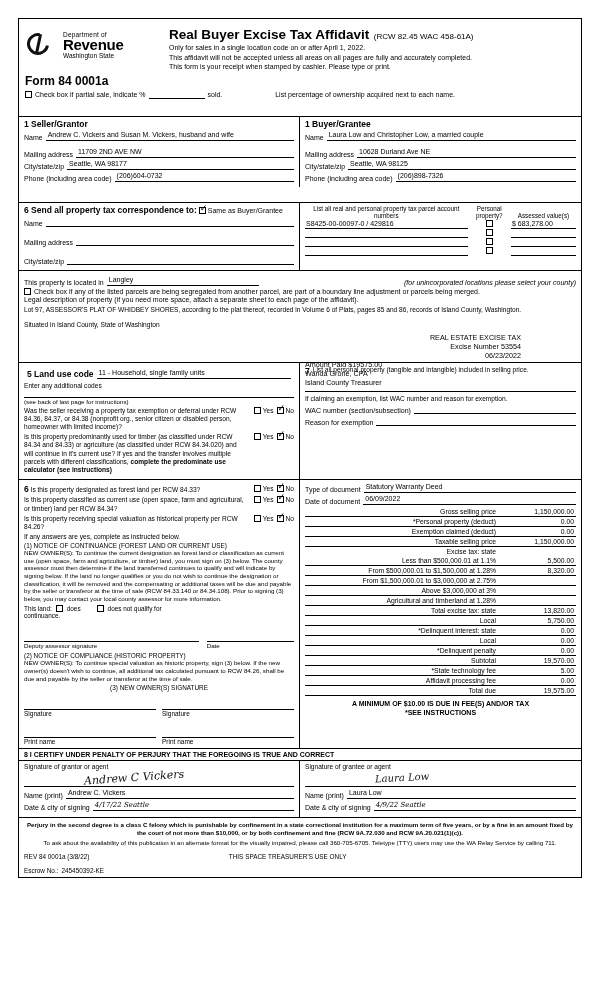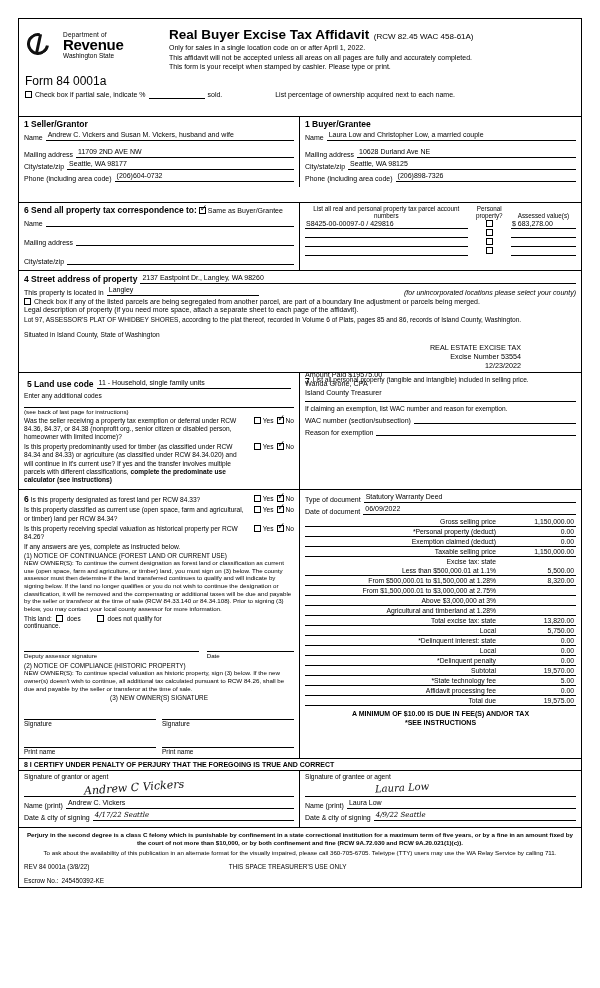--- a/index.html
+++ b/index.html
@@ -12,21 +12,21 @@
   .logo .rev{font-size:15px;font-weight:bold;letter-spacing:-.3px;line-height:14px;}
   .logo .wash{font-size:6.5px;}
   .logo-row{display:flex;align-items:center;gap:12px;}
   .logo-mark{width:26px;height:26px;flex:0 0 26px;position:relative;}
   .logo-mark .c{position:absolute;left:2px;top:1px;width:22px;height:22px;border:3px solid #111;border-radius:50%;border-right-color:transparent;transform:rotate(-35deg);box-sizing:border-box;}
   .logo-mark .t{position:absolute;left:12px;top:2px;width:3px;height:20px;background:#111;transform:rotate(12deg);}
   .title-blk{flex:1;padding-left:4px;}
   .title-blk h1{font-size:13.5px;margin:0;font-weight:bold;display:inline;}
   .title-blk .rcw{font-size:8px;font-weight:normal;}
   .title-blk p{margin:1px 0 0 0;font-size:7px;line-height:8.6px;}
-  .formno{font-size:12px;font-weight:normal;padding:0 0 2px 6px;}
+  .formno{font-size:12px;font-weight:bold;padding:0 0 2px 6px;}
   .checkline{font-size:7px;padding:1px 6px 2px 6px;display:flex;align-items:center;gap:3px;}
   .cb{display:inline-block;width:7px;height:7px;border:1px solid #000;box-sizing:border-box;vertical-align:-1px;}
   .cb.checked{position:relative;}
   .cb.checked:after{content:"✓";position:absolute;left:0px;top:-4px;font-size:9px;line-height:9px;}
   .ul{border-bottom:1px solid #000;display:inline-block;}
   .cols{display:flex;border-top:1px solid #000;margin-top:15px;}
   .colL{width:50%;box-sizing:border-box;border-right:1px solid #000;padding:2px 5px 3px 5px;}
   .colR{width:50%;box-sizing:border-box;padding:2px 5px 3px 5px;}
   .secnum{font-weight:bold;font-size:8.5px;}
   .fld{font-size:7px;margin:2px 0;display:flex;align-items:flex-end;gap:3px;}
@@ -196,42 +196,38 @@
             <td class="ul-cell"></td>
             <td class="tcenter"><span class="cb"></span></td>
             <td class="ul-cell"></td>
           </tr>
         </tbody>
           </table>
       </div>
     </div>
 
     <div class="sec4">
-      <div class="fld" style="margin:0;">
-        <span class="lbl secnum">4 Street address of property</span>
-        <span class="val">2137 Eastpoint Dr., Langley, WA 98260</span>
-      </div>
       <div class="fld" style="margin:2px 0 0 0;">
         <span class="lbl">This property is located in</span>
         <span class="val" style="max-width:150px;flex:0 0 150px;">Langley</span>
         <span class="lbl note-it" style="margin-left:auto;">(for unincorporated locations please select your county)</span>
       </div>
       <div style="margin-top:2px;display:flex;align-items:flex-start;gap:3px;">
         <span class="cb"></span>
         <span>Check box if any of the listed parcels are being segregated from another parcel, are part of a boundary line adjustment or parcels being merged.</span>
       </div>
       <div style="margin-top:1px;">Legal description of property (if you need more space, attach a separate sheet to each page of the affidavit).</div>
     </div>
     <div class="legal">Lot 97, ASSESSOR'S PLAT OF WHIDBEY SHORES, according to the plat thereof, recorded in Volume 6 of Plats, pages 85 and 86, records of Island County, Washington.</div>
     <div class="legal" style="padding-top:6px;">Situated in Island County, State of Washington</div>
 
     <div class="stamp">
       <div>REAL ESTATE EXCISE TAX</div>
       <div>Excise Number 53554</div>
-      <div>12/23/2022</div>
+      <div>06/23/2022</div>
     </div>
 
     <div class="midcols">
       <div class="midL">
         <div class="fld" style="margin:3px;">
           <span class="lbl secnum">5 Land use code</span>
           <span class="val">11 - Household, single family units</span>
         </div>
         <div style="font-size:6.6px;margin-top:3px;">Enter any additional codes</div>
         <div style="border-bottom:1px solid #000;height:8px;"></div>

